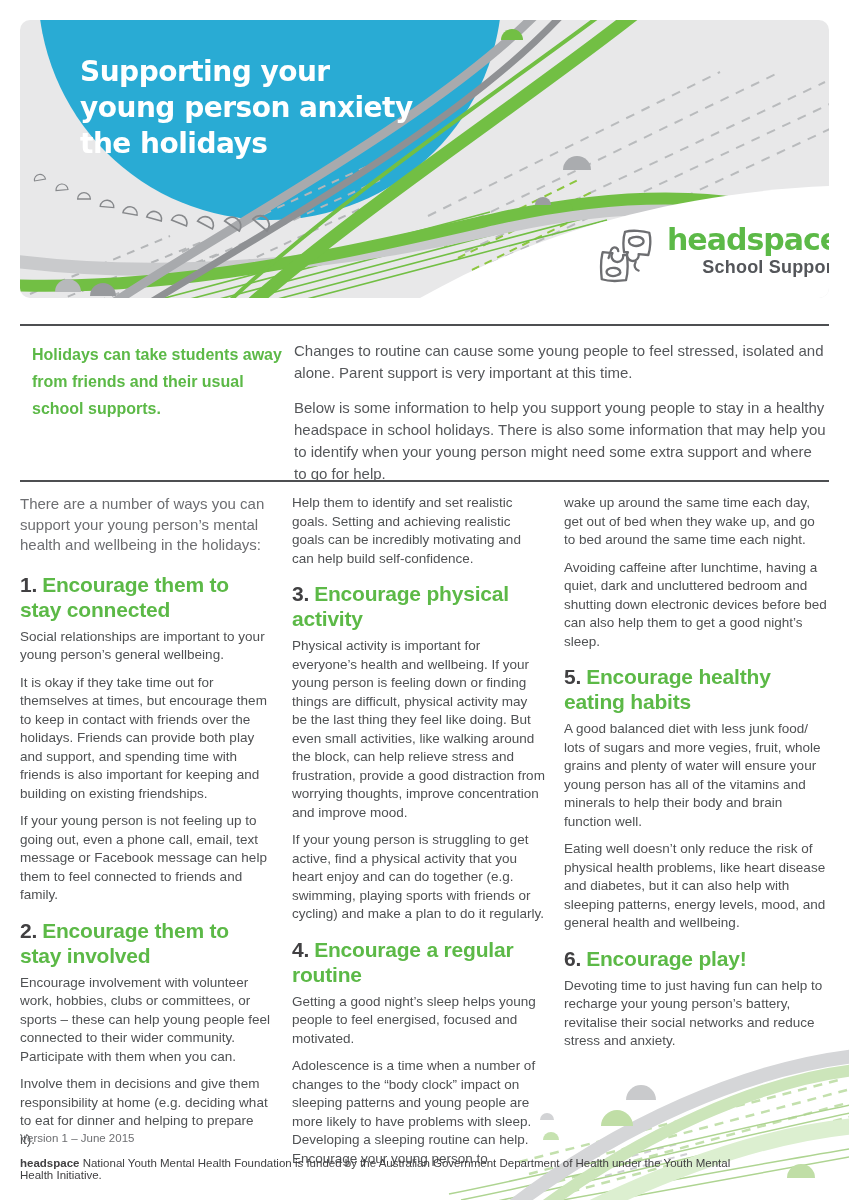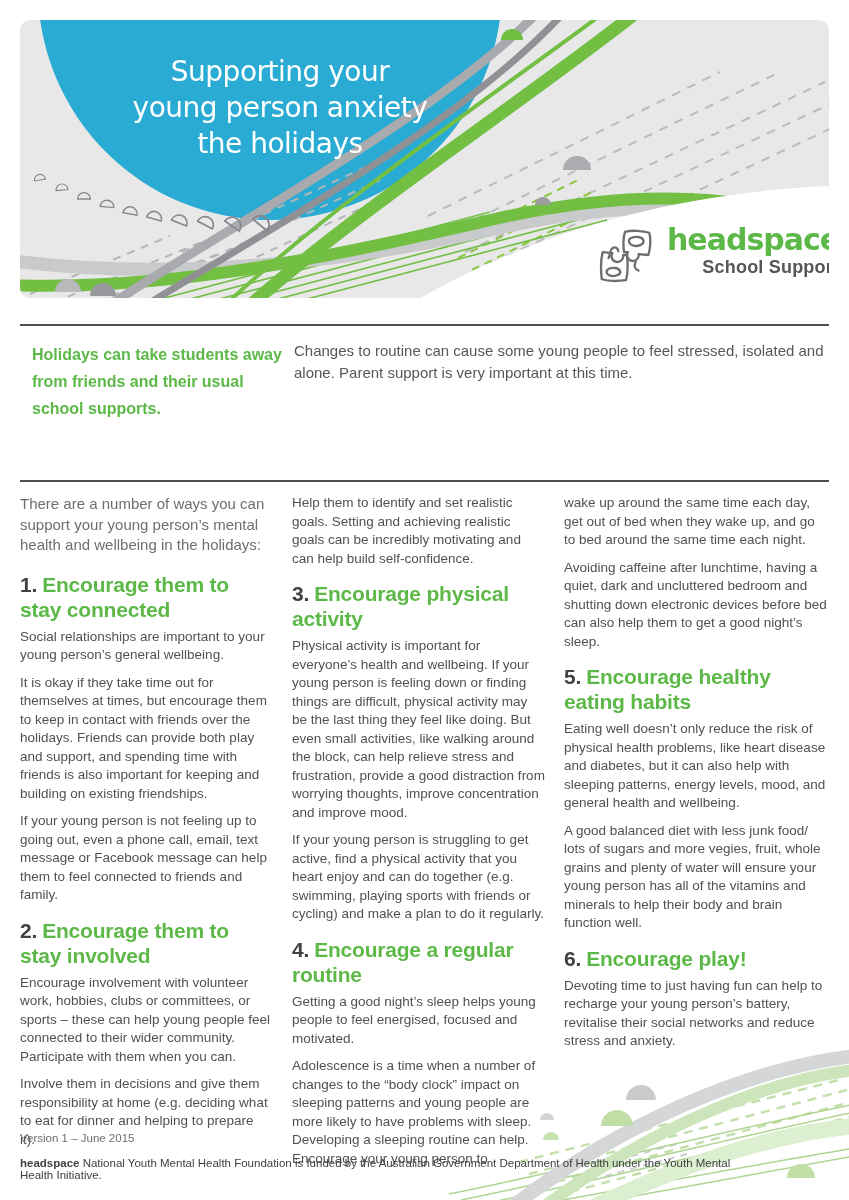--- a/index.html
+++ b/index.html
@@ -4,22 +4,22 @@
 <style>
   * { margin:0; padding:0; box-sizing:border-box; }
   html,body { background:#ffffff; }
   body { width:849px; height:1200px; font-family:"Liberation Sans", sans-serif; color:#4f5153; }
   .page { position:relative; width:849px; height:1200px; overflow:hidden; background:#fff; }
 
   
   .header-panel { position:absolute; left:20px; top:20px; width:809px; height:278px;
                   background:#e8e8e9; border-radius:10px; overflow:hidden; }
   .header-panel svg.deco { position:absolute; left:0; top:0; }
-  .hero-title { position:absolute; left:60px; top:34px; width:400px; text-align:center;
-                font-family:"DejaVu Sans", sans-serif; font-weight:normal; color:#ffffff;
+  .hero-title { position:absolute; left:60px; top:34px; width:400px; text-align:left;
+                font-family:"DejaVu Sans", sans-serif; font-weight:bold; color:#ffffff;
                 font-size:28px; line-height:36px; letter-spacing:-0.5px; }
   .hero-title span { display:block; }
 
   .logo { position:absolute; left:575px; top:204px; display:flex; align-items:flex-start; }
   .logo-icon { width:62px; height:64px; margin-right:10px; }
   .logo-text .brand { font-family:"DejaVu Sans", sans-serif; font-weight:bold; color:#5cb947;
                       font-size:30px; line-height:32px; letter-spacing:-1px; }
   .logo-text .sub   { font-weight:bold; color:#54565a; font-size:18px; line-height:22px; letter-spacing:0.2px;text-align:right; }
 
   .rule { position:absolute; left:20px; width:809px; height:2px; background:#4d4f51; }
@@ -145,20 +145,21 @@
         <div class="sub">School Support</div>
       </div>
     </div>
   </div>
 
   <div class="rule rule-1"></div>
 
   <div class="lead-headline">Holidays can take students away from friends and their usual school supports.</div>
   <div class="lead-body">
     <p>Changes to routine can cause some young people to feel stressed, isolated and alone. Parent support is very important at this time.</p>
+    <p>Below is some information to help you support young people to stay in a healthy headspace in school holidays. There is also some information that may help you to identify when your young person might need some extra support and where to go for help.</p>
   </div>
 
   <div class="rule rule-2"></div>
 
   <div class="col col-1">
     <p class="col-intro">There are a number of ways you can support your young person’s mental health and wellbeing in the holidays:</p>
     <h3><span class="num">1.</span><span>Encourage them to stay connected</span></h3>
     <p>Social relationships are important to your young person’s general wellbeing.</p>
     <p>It is okay if they take time out for themselves at times, but encourage them to keep in contact with friends over the holidays. Friends can provide both play and support, and spending time with friends is also important for keeping and building on existing friendships.</p>
     <p>If your young person is not feeling up to going out, even a phone call, email, text message or Facebook message can help them to feel connected to friends and family.</p>
@@ -174,22 +175,22 @@
     <p>If your young person is struggling to get active, find a physical activity that you heart enjoy and can do together (e.g. swimming, playing sports with friends or cycling) and make a plan to do it regularly.</p>
     <h3><span class="num">4.</span><span>Encourage a regular routine</span></h3>
     <p>Getting a good night’s sleep helps young people to feel energised, focused and motivated.</p>
     <p>Adolescence is a time when a number of changes to the “body clock” impact on sleeping patterns and young people are more likely to have problems with sleep. Developing a sleeping routine can help. Encourage your young person to</p>
   </div>
 
   <div class="col col-3">
     <p>wake up around the same time each day, get out of bed when they wake up, and go to bed around the same time each night.</p>
     <p>Avoiding caffeine after lunchtime, having a quiet, dark and uncluttered bedroom and shutting down electronic devices before bed can also help them to get a good night’s sleep.</p>
     <h3><span class="num">5.</span><span>Encourage healthy eating habits</span></h3>
+    <p>A good balanced diet with less junk food/ lots of sugars and more vegies, fruit, whole grains and plenty of water will ensure your young person has all of the vitamins and minerals to help their body and brain function well.</p>
     <p>Eating well doesn’t only reduce the risk of physical health problems, like heart disease and diabetes, but it can also help with sleeping patterns, energy levels, mood, and general health and wellbeing.</p>
-    <p>A good balanced diet with less junk food/ lots of sugars and more vegies, fruit, whole grains and plenty of water will ensure your young person has all of the vitamins and minerals to help their body and brain function well.</p>
     <h3><span class="num">6.</span><span>Encourage play!</span></h3>
     <p>Devoting time to just having fun can help to recharge your young person’s battery, revitalise their social networks and reduce stress and anxiety.</p>
   </div>
 
   <svg class="footer-deco" viewBox="0 0 480 232">
     <g stroke="#c3e0ad" stroke-width="2.5" stroke-dasharray="9 7" fill="none">
       <path d="M160,206 L478,122"></path>
         <path d="M172,218 L482,134"></path>
       <path d="M150,194 L470,112"></path>
         <path d="M186,228 L484,148"></path>

